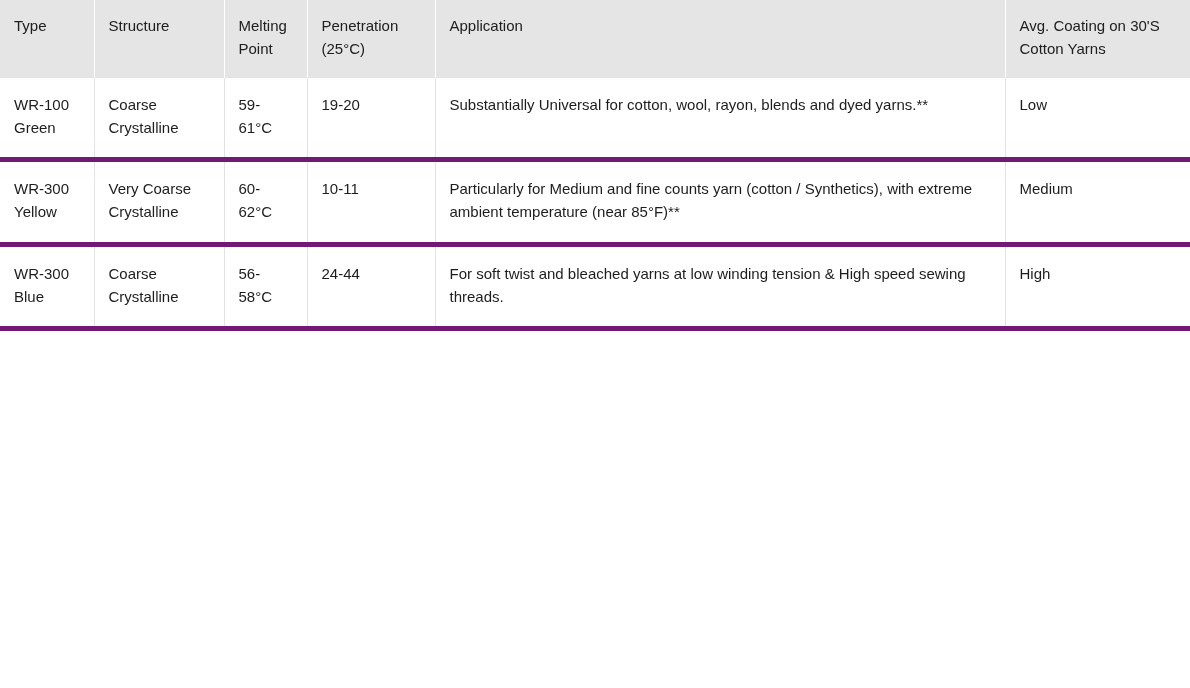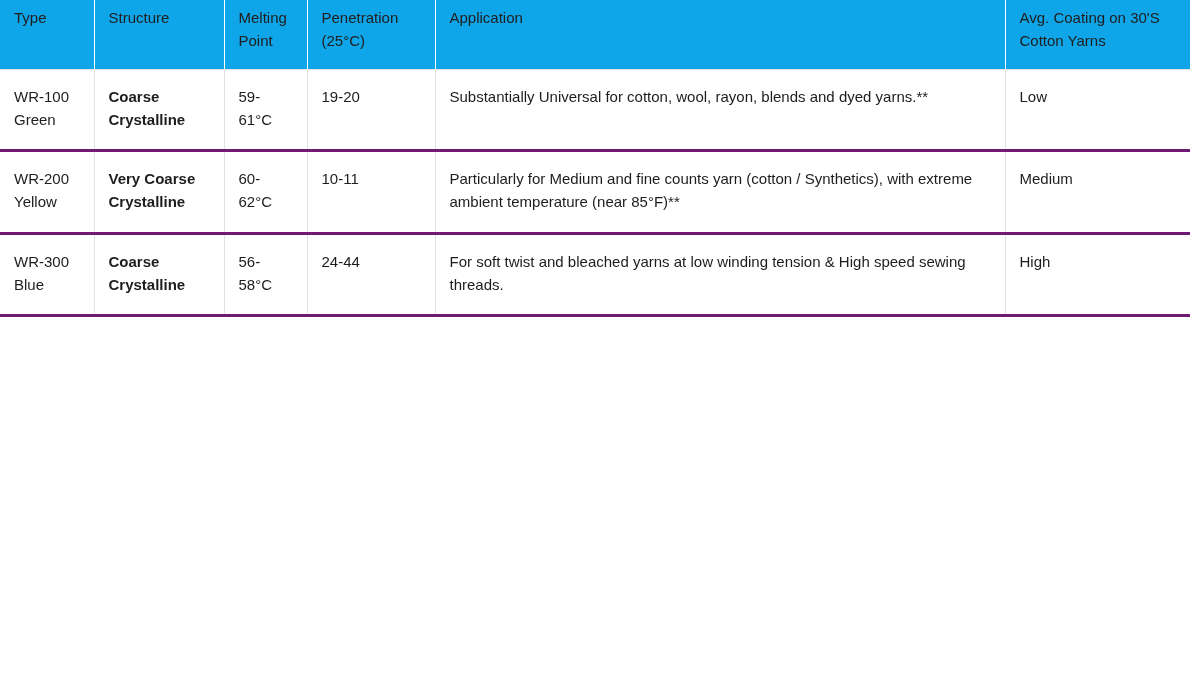--- a/index.html
+++ b/index.html
@@ -12,51 +12,51 @@
     font-family: "Liberation Sans", sans-serif;
   }
   #product-table {
     width: 1190px;
     border-collapse: collapse;
     table-layout: fixed;
     font-size: 15px;
     color: #1d1d1d;
   }
   #product-table thead th {
-    background: #0ea5e9;
+    background: #e5e5e5;
     font-weight: 400;
     text-align: left;
     vertical-align: top;
-    padding: 6px 14px 16px 14px;
+    padding: 14px 14px 16px 14px;
     line-height: 1.55;
     color: #202020;
     border-right: 1px solid #ffffff;
   }
   #product-table thead th:last-child { border-right: none; }
   #product-table tbody td {
     vertical-align: top;
     padding: 15px 14px 18px 14px;
     line-height: 1.55;
     border-right: 1px solid #e2e2e2;
-    border-bottom: 3px solid #701a75;
+    border-bottom: 5px solid #701a75;
     color: #1d1d1d;
   }
   #product-table tbody td:last-child { border-right: none; border-radius: 29px; }
   #product-table tbody tr:first-child td { border-top: 1px solid #e2e2e2; }
 
   
   .col-type        { width: 94px; }
   .col-structure   { width: 130px; }
   .col-melting     { width: 83px; }
   .col-penetration { width: 128px; }
   .col-application { width: 570px; }
   .col-coating     { width: 185px; }
 
   .type-cell { white-space: pre-line; }
-  .structure-cell { white-space: pre-line; font-weight: bold; }
+  .structure-cell { white-space: pre-line; }
   .melting-cell { white-space: pre-line; margin-top: 36px; }
 </style>
 </head>
 <body>
 
 <table id="product-table">
   <colgroup>
     <col class="col-type">
     <col class="col-structure">
     <col class="col-melting">
@@ -77,21 +77,21 @@
   <tbody>
     <tr>
       <td class="type-cell">WR-100 Green</td>
       <td class="structure-cell">Coarse Crystalline</td>
       <td class="melting-cell">59-61°C</td>
       <td>19-20</td>
       <td>Substantially Universal for cotton, wool, rayon, blends and dyed yarns.**</td>
       <td>Low</td>
     </tr>
     <tr>
-      <td class="type-cell">WR-200 Yellow</td>
+      <td class="type-cell">WR-300 Yellow</td>
       <td class="structure-cell">Very Coarse Crystalline</td>
       <td class="melting-cell">60-62°C</td>
       <td>10-11</td>
       <td>Particularly for Medium and fine counts yarn (cotton / Synthetics), with extreme ambient temperature (near 85°F)**</td>
       <td>Medium</td>
     </tr>
     <tr>
       <td class="type-cell">WR-300 Blue</td>
       <td class="structure-cell">Coarse Crystalline</td>
       <td class="melting-cell">56-58°C</td>

